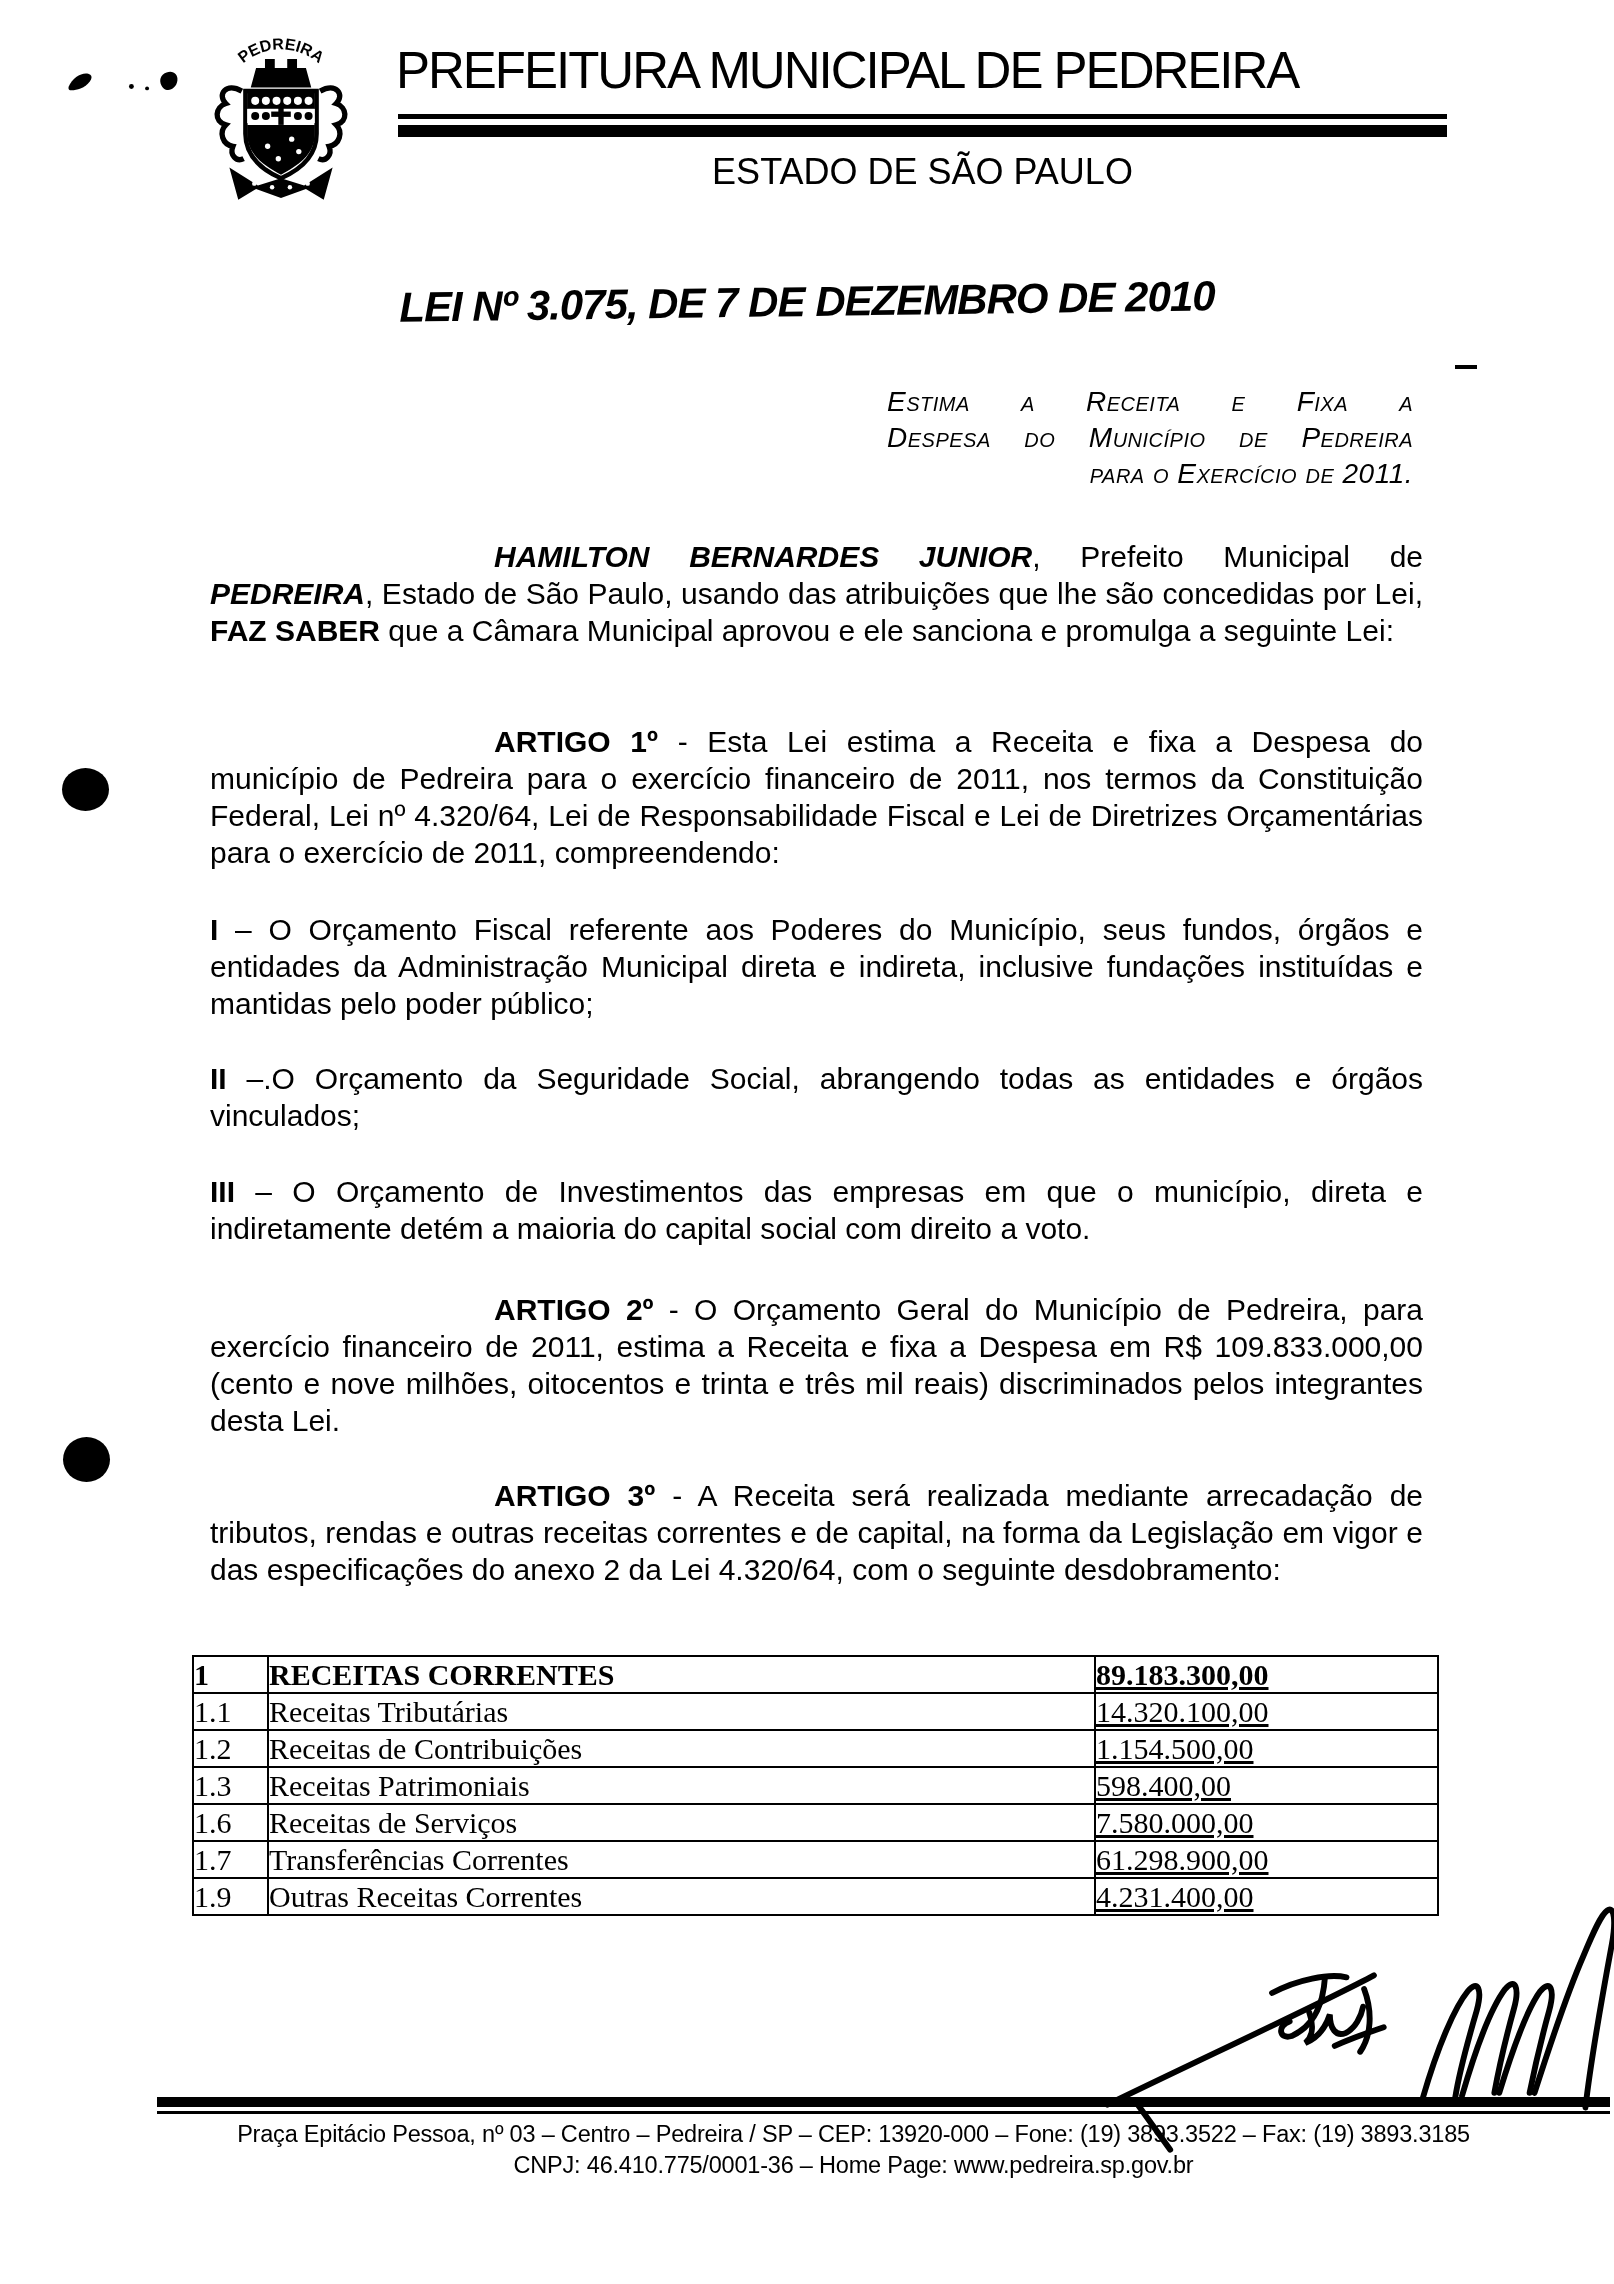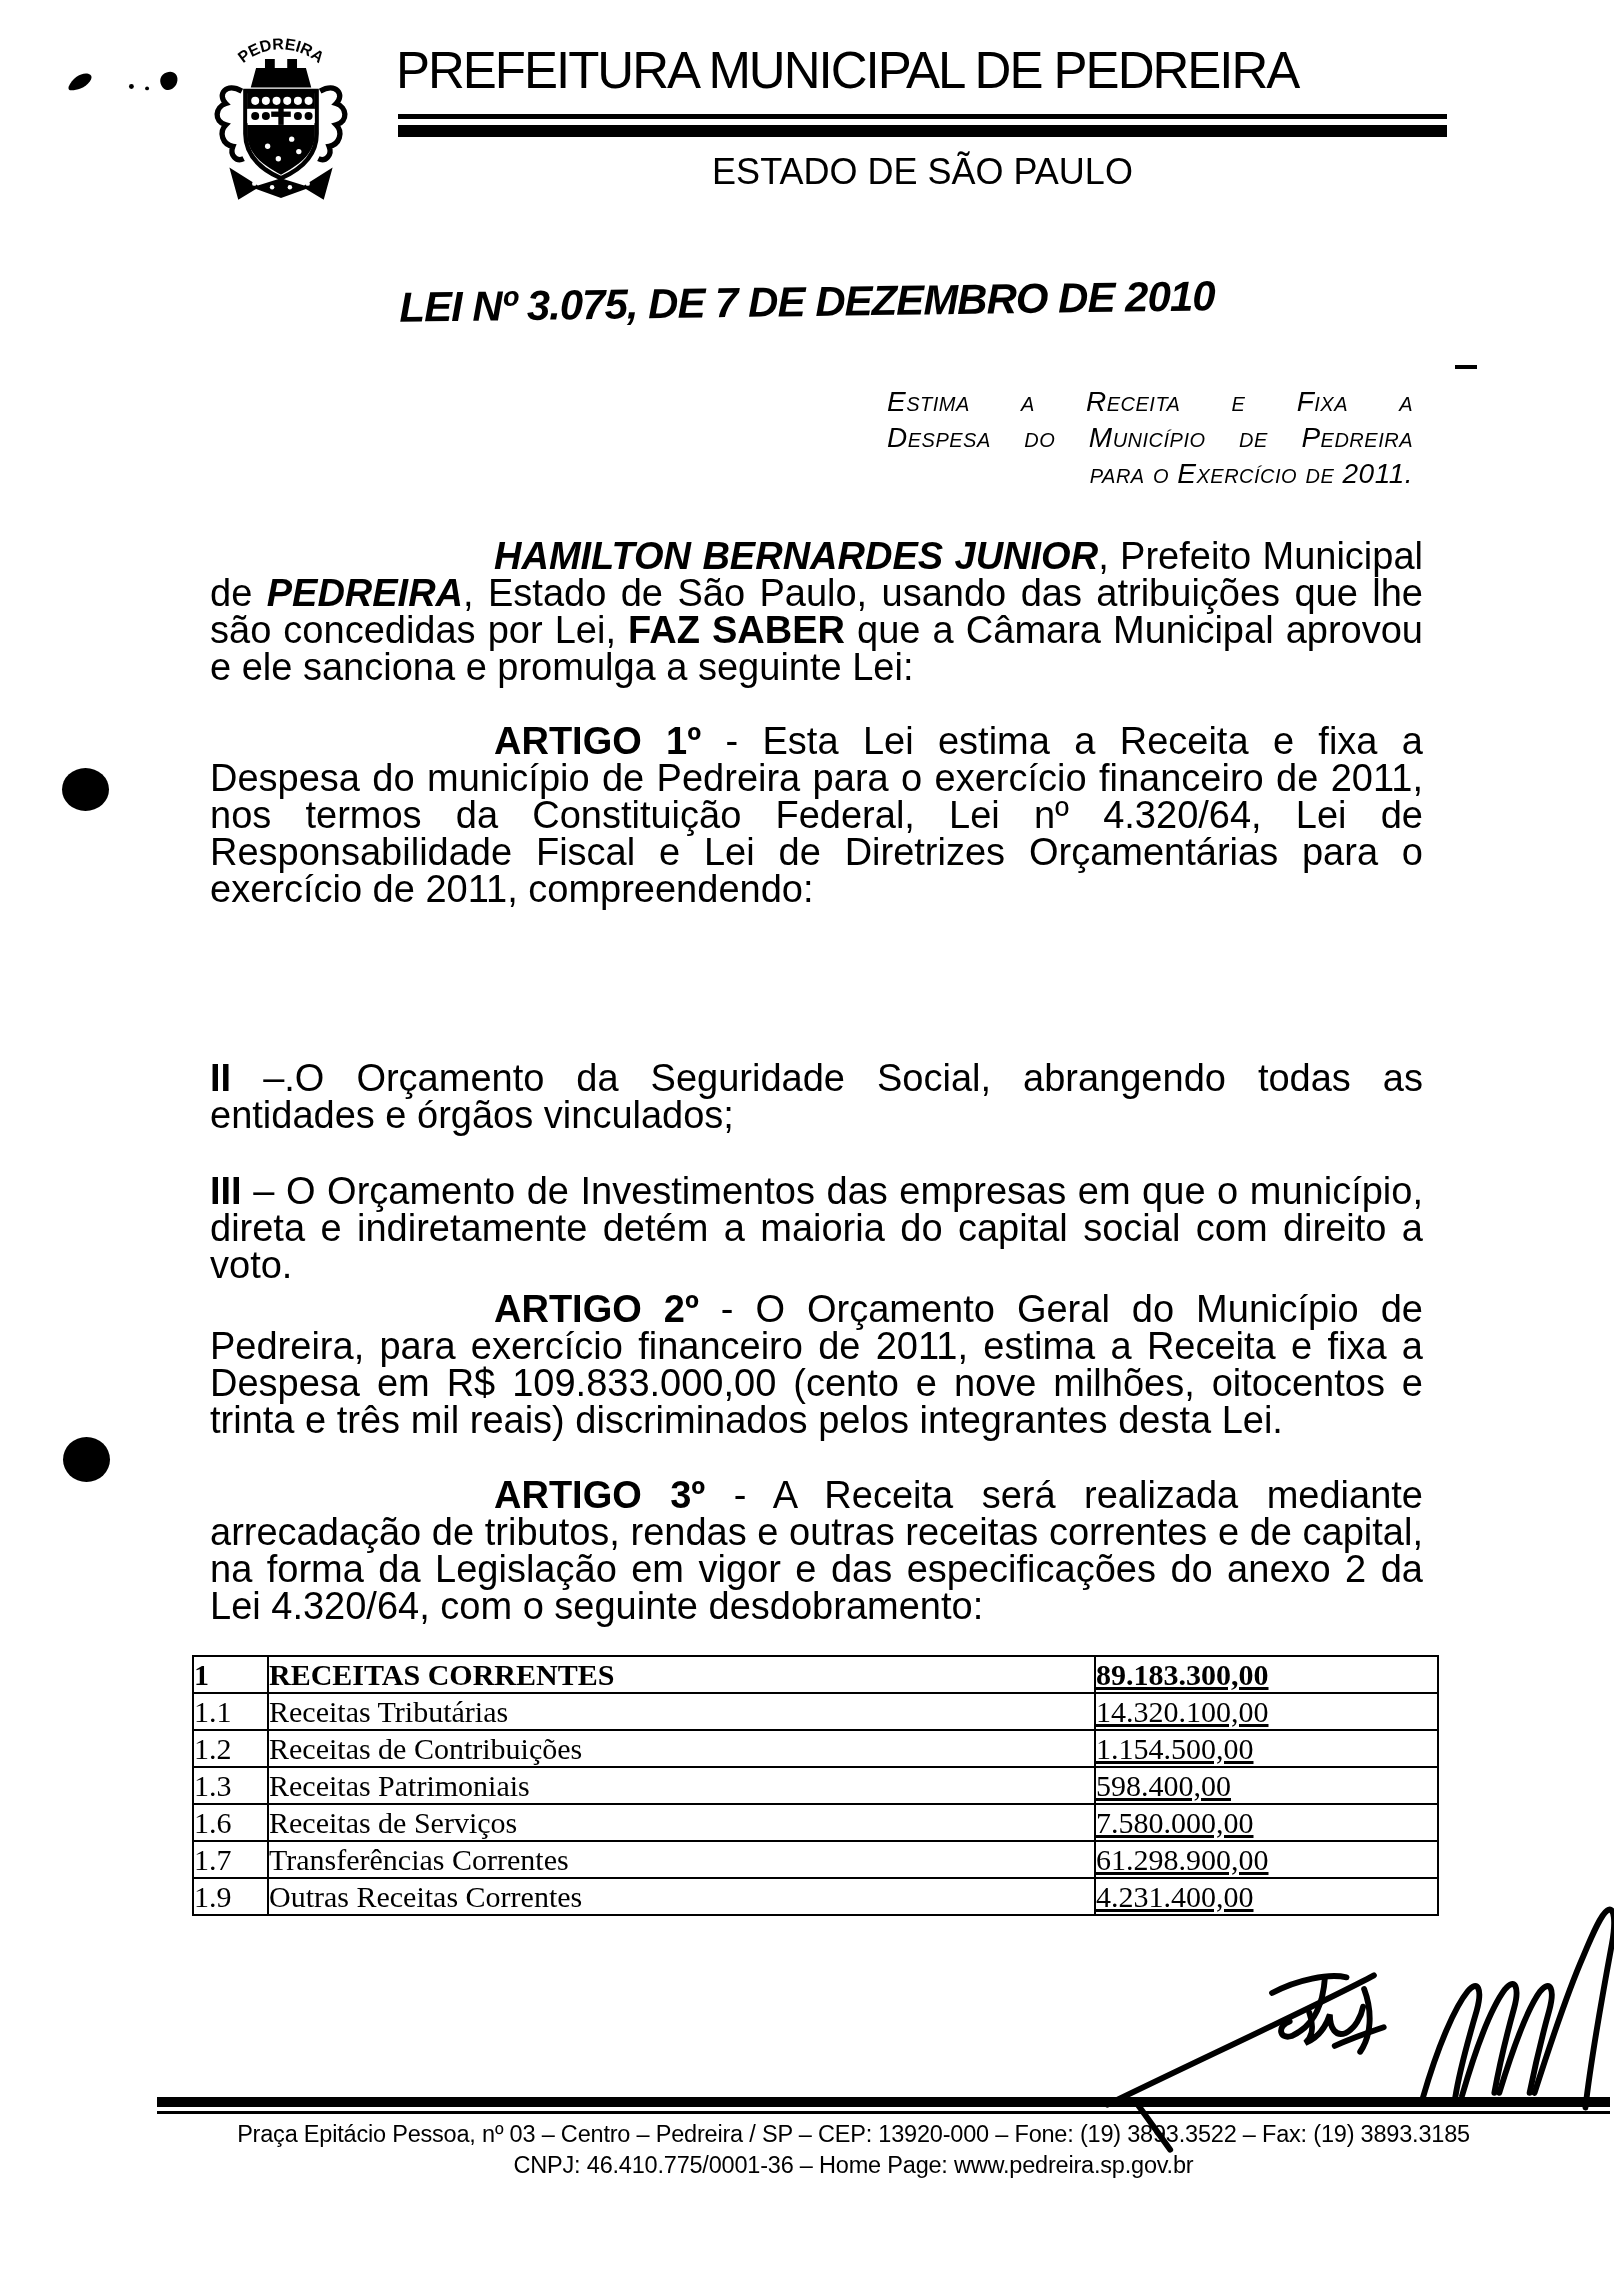--- a/index.html
+++ b/index.html
@@ -32,21 +32,21 @@
     left:887px;top:384px;width:526px;
     font-style:italic;font-variant:small-caps;font-size:28px;line-height:36px;
     letter-spacing:0.5px;
   }
   .summary .jline{text-align:justify;text-align-last:justify;}
   .summary .lline{text-align:right;font-style:italic;}
   .right-dash{left:1455px;top:365px;width:21.6px;height:3.9px;background:#000;}
   
   .para{
     left:210px;width:1213px;
-    font-size:38px;line-height:37px;text-align:justify;
+    font-size:30px;line-height:37px;text-align:justify;
   }
   .para.indent{text-indent:284px;}
   .para .b{font-weight:700;}
   .para .i{font-style:italic;}
   
   table.rev{
     position:absolute;left:192px;top:1655px;border-collapse:collapse;
     font-family:"Liberation Serif", serif;font-size:30px;
   }
   table.rev td{border:2.9px solid #000;height:35px;padding:0;}
@@ -133,20 +133,21 @@
   <div class="abs right-dash"></div>
 
   <div class="abs summary">
     <div class="jline">Estima a Receita e Fixa a</div>
     <div class="jline">Despesa do Município de Pedreira</div>
     <div class="lline">para o Exercício de 2011.</div>
   </div>
 
   <div class="abs para indent" style="top:538px"><span class="b i">HAMILTON BERNARDES JUNIOR</span><span>, Prefeito Municipal de </span><span class="b i">PEDREIRA</span><span>, Estado de São Paulo, usando das atribuições que lhe são concedidas por Lei, </span><span class="b">FAZ SABER</span><span> que a Câmara Municipal aprovou e ele sanciona e promulga a seguinte Lei:</span></div>
   <div class="abs para indent" style="top:723px"><span class="b">ARTIGO 1º</span><span> - Esta Lei estima a Receita e fixa a Despesa do município de Pedreira para o exercício financeiro de 2011, nos termos da Constituição Federal, Lei nº 4.320/64, Lei de Responsabilidade Fiscal e Lei de Diretrizes Orçamentárias para o exercício de 2011, compreendendo:</span></div>
+  <div class="abs para" style="top:911px"><span class="b">I</span><span> – O Orçamento Fiscal referente aos Poderes do Município, seus fundos, órgãos e entidades da Administração Municipal direta e indireta, inclusive fundações instituídas e mantidas pelo poder público;</span></div>
   <div class="abs para" style="top:1173px"><span class="b">III</span><span> – O Orçamento de Investimentos das empresas em que o município, direta e indiretamente detém a maioria do capital social com direito a voto.</span></div>
   <div class="abs para" style="top:1060px"><span class="b">II</span><span> –.O Orçamento da Seguridade Social, abrangendo todas as entidades e órgãos vinculados;</span></div>
   <div class="abs para indent" style="top:1291px"><span class="b">ARTIGO 2º</span><span> - O Orçamento Geral do Município de Pedreira, para exercício financeiro de 2011, estima a Receita e fixa a Despesa em R$ 109.833.000,00 (cento e nove milhões, oitocentos e trinta e três mil reais) discriminados pelos integrantes desta Lei.</span></div>
   <div class="abs para indent" style="top:1477px"><span class="b">ARTIGO 3º</span><span> - A Receita será realizada mediante arrecadação de tributos, rendas e outras receitas correntes e de capital, na forma da Legislação em vigor e das especificações do anexo 2 da Lei 4.320/64, com o seguinte desdobramento:</span></div>
 
   <table class="rev">
     <tbody>
         <tr class="boldrow">
       <td class="c-code">1</td>
       <td class="c-desc">RECEITAS CORRENTES</td>

